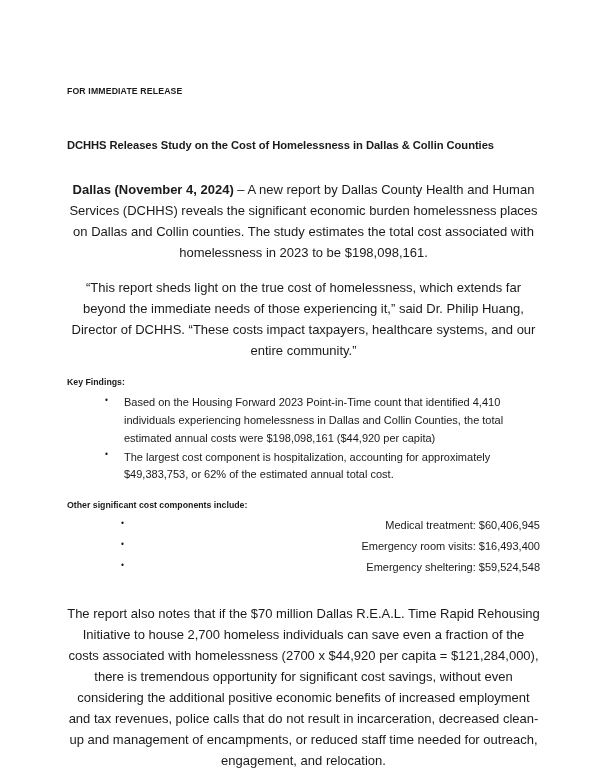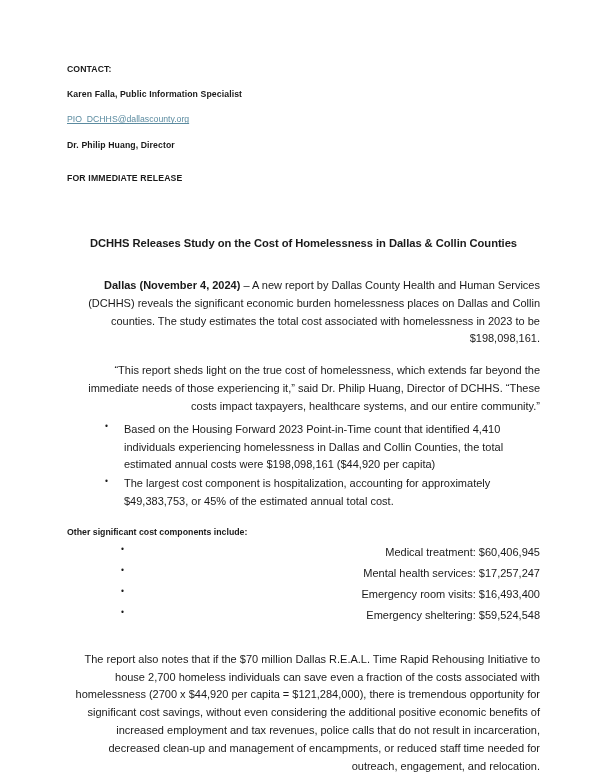--- a/index.html
+++ b/index.html
@@ -43,30 +43,30 @@
   }
   .release-line {
     font-size: 8.7px;
     font-weight: bold;
     letter-spacing: 0.15px;
     margin: 22px 0 0 0;
   }
   .headline {
     font-size: 11.2px;
     font-weight: bold;
-    text-align: center;
-    margin: 53px 0 0 0;
+    text-align: left;
+    margin: 42px 0 0 0;
     letter-spacing: -0.05px;
     line-height: 1.3;
   }
   p.body-para {
-    font-size: 11px;
+    font-size: 13px;
     line-height: 1.62;
     margin: 26px 0 0 0;
-    text-align: right;
+    text-align: center;
   }
   p.body-para.tight { margin-top: 14px; }
   .lead-bold { font-weight: bold; }
   .section-head {
     font-size: 8.75px;
     font-weight: bold;
     margin: 15px 0 0 0;
     line-height: 1.5;
   }
   ul.bullets {
@@ -91,44 +91,38 @@
   }
   ul.bullets.indented li { margin-bottom: 3.2px; text-align: right; }
   .final-para { margin-top: 22px; }
   .closing-para { margin-top: 15px; }
 </style>
 </head>
 <body>
 
 <div class="page">
 
-  <div class="contact-block">
-    <div class="contact-line">CONTACT:</div>
-    <div class="contact-line">Karen Falla, Public Information Specialist</div>
-    <div class="email-line"><a class="link" href="#">PIO_DCHHS@dallascounty.org</a></div>
-    <div class="contact-line">Dr. Philip Huang, Director</div>
-  </div>
 
   <div class="release-line">FOR IMMEDIATE RELEASE</div>
 
   <h1 class="headline">DCHHS Releases Study on the Cost of Homelessness in Dallas &amp; Collin Counties</h1>
 
   <p class="body-para"><span class="lead-bold">Dallas (November 4, 2024)</span><span> – A new report by Dallas County Health and Human Services (DCHHS) reveals the significant economic burden homelessness places on Dallas and Collin counties. The study estimates the total cost associated with homelessness in 2023 to be $198,098,161.</span></p>
 
   <p class="body-para tight">“This report sheds light on the true cost of homelessness, which extends far beyond the immediate needs of those experiencing it,” said Dr. Philip Huang, Director of DCHHS.  “These costs impact taxpayers, healthcare systems, and our entire community.”</p>
 
+  <div class="section-head">Key Findings:</div>
   <ul class="bullets">
     <li>Based on the Housing Forward 2023 Point-in-Time count that identified 4,410 individuals experiencing homelessness in Dallas and Collin Counties, the total estimated annual costs were $198,098,161 ($44,920 per capita)</li>
-    <li>The largest cost component is hospitalization, accounting for approximately $49,383,753, or 45% of the estimated annual total cost.</li>
+    <li>The largest cost component is hospitalization, accounting for approximately $49,383,753, or 62% of the estimated annual total cost.</li>
   </ul>
 
   <div class="section-head">Other significant cost components include:</div>
   <ul class="bullets indented">
     <li>Medical treatment: $60,406,945</li>
-    <li>Mental health services: $17,257,247</li>
     <li>Emergency room visits: $16,493,400</li>
     <li>Emergency sheltering: $59,524,548</li>
   </ul>
 
   <p class="body-para final-para">The report also notes that if the $70 million Dallas R.E.A.L. Time Rapid Rehousing Initiative to house 2,700 homeless individuals can save even a fraction of the costs associated with homelessness (2700 x $44,920 per capita = $121,284,000), there is tremendous opportunity for significant cost savings, without even considering the additional positive economic benefits of increased employment and tax revenues, police calls that do not result in incarceration, decreased clean-up and management of encampments, or reduced staff time needed for outreach, engagement, and relocation.</p>
 
 
 </div>
 
 </body></html>

